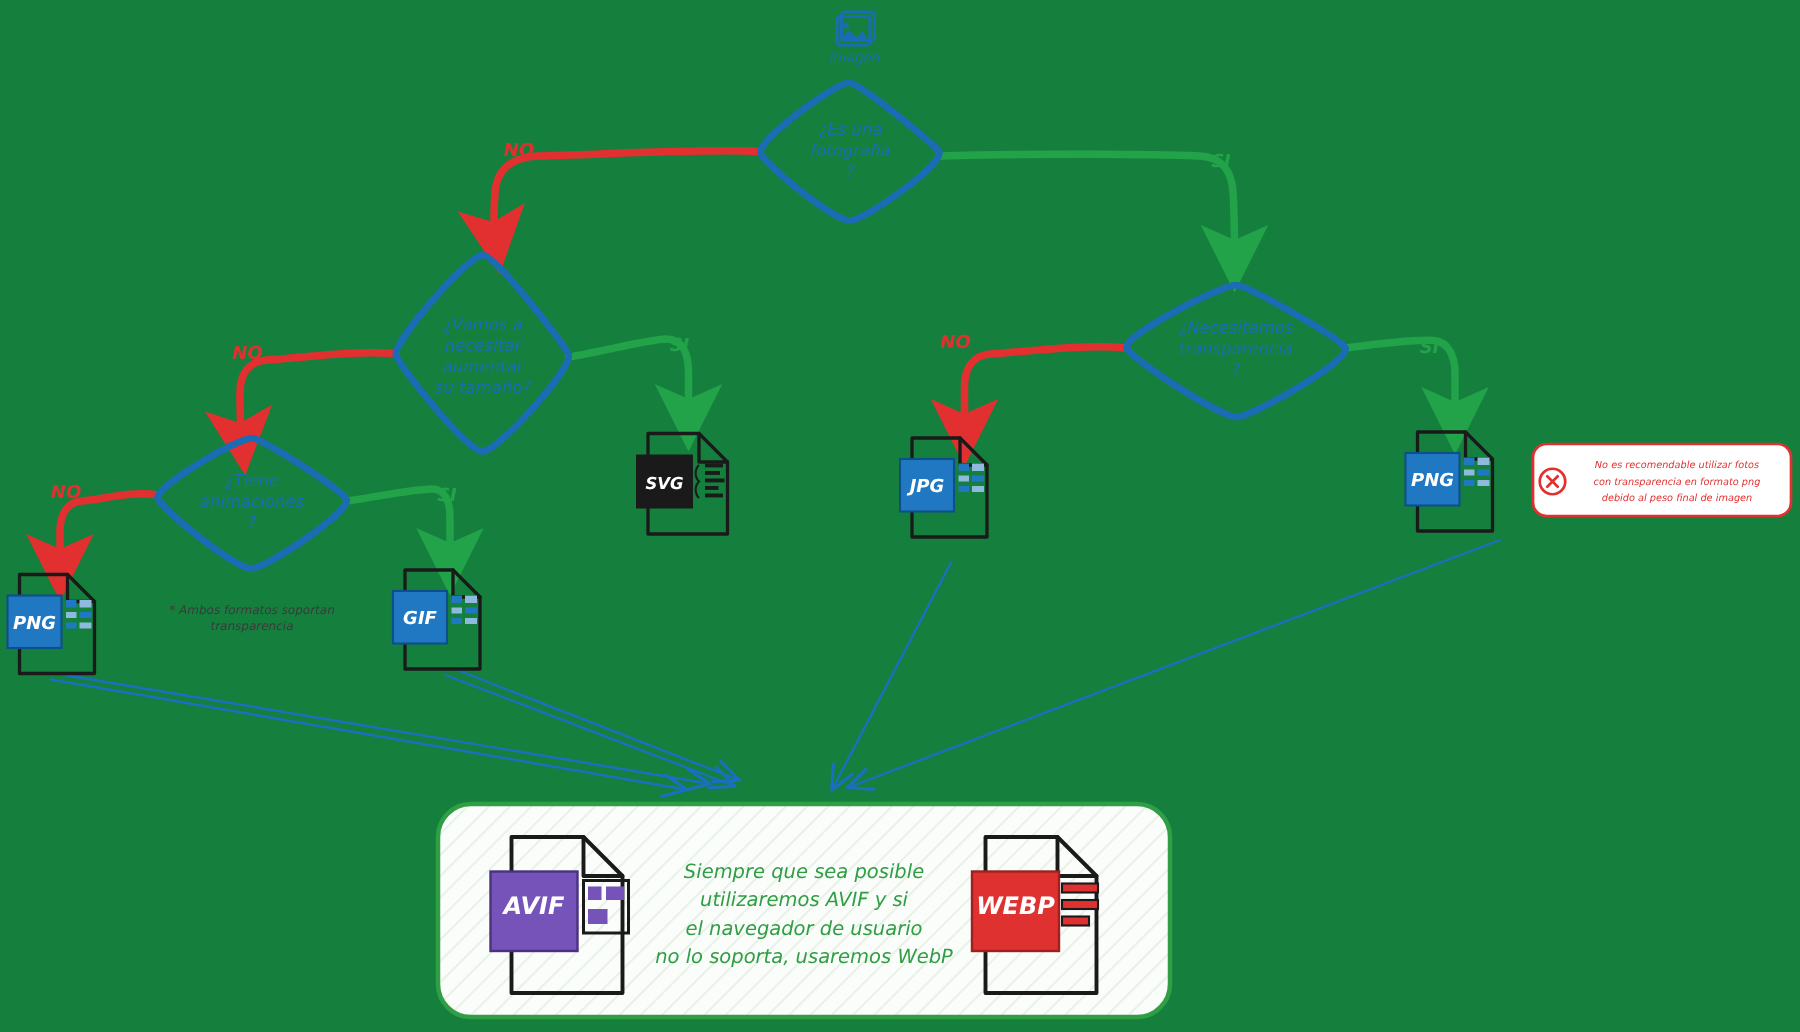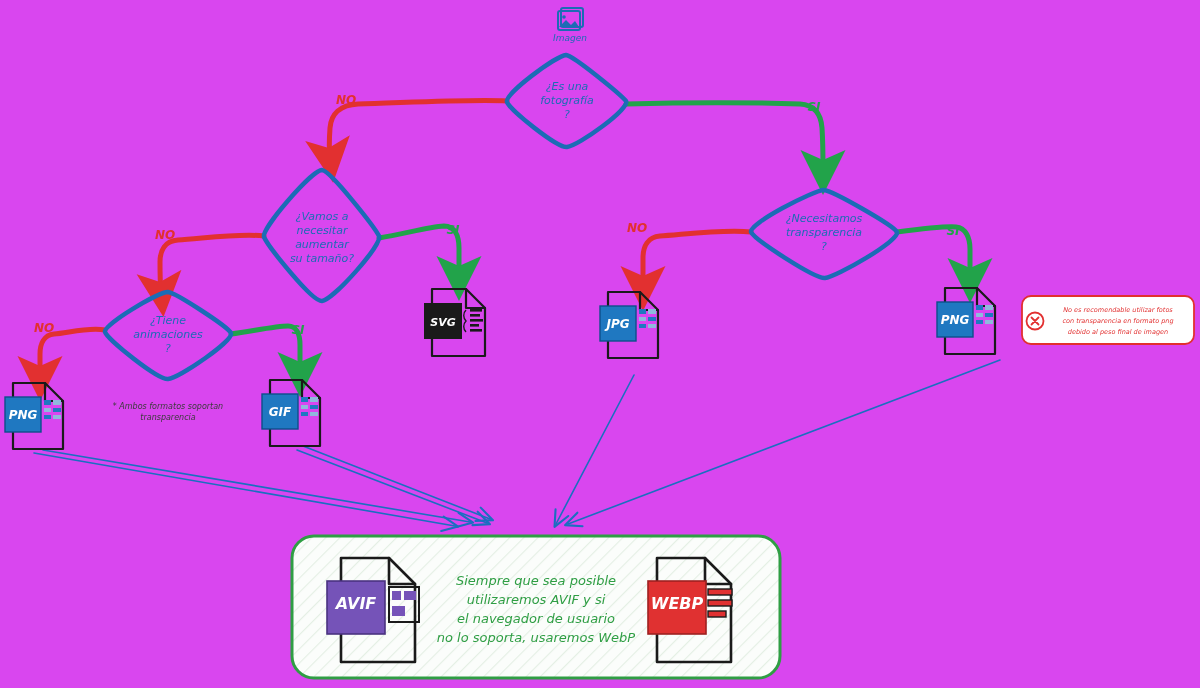--- a/index.html
+++ b/index.html
@@ -8,21 +8,21 @@
     padding: 0;
     background: #f2f8fd;
   }
   body {
     font-family: "DejaVu Sans", sans-serif;
   }
   #canvas {
     position: relative;
     width: 1200px;
     height: 688px;
-    background: #d946ef;
+    background: #15803d;
     overflow: hidden;
   }
   svg.layer {
     position: absolute;
     left: 0;
     top: 0;
     width: 1200px;
     height: 688px;
   }
   .node-text {

